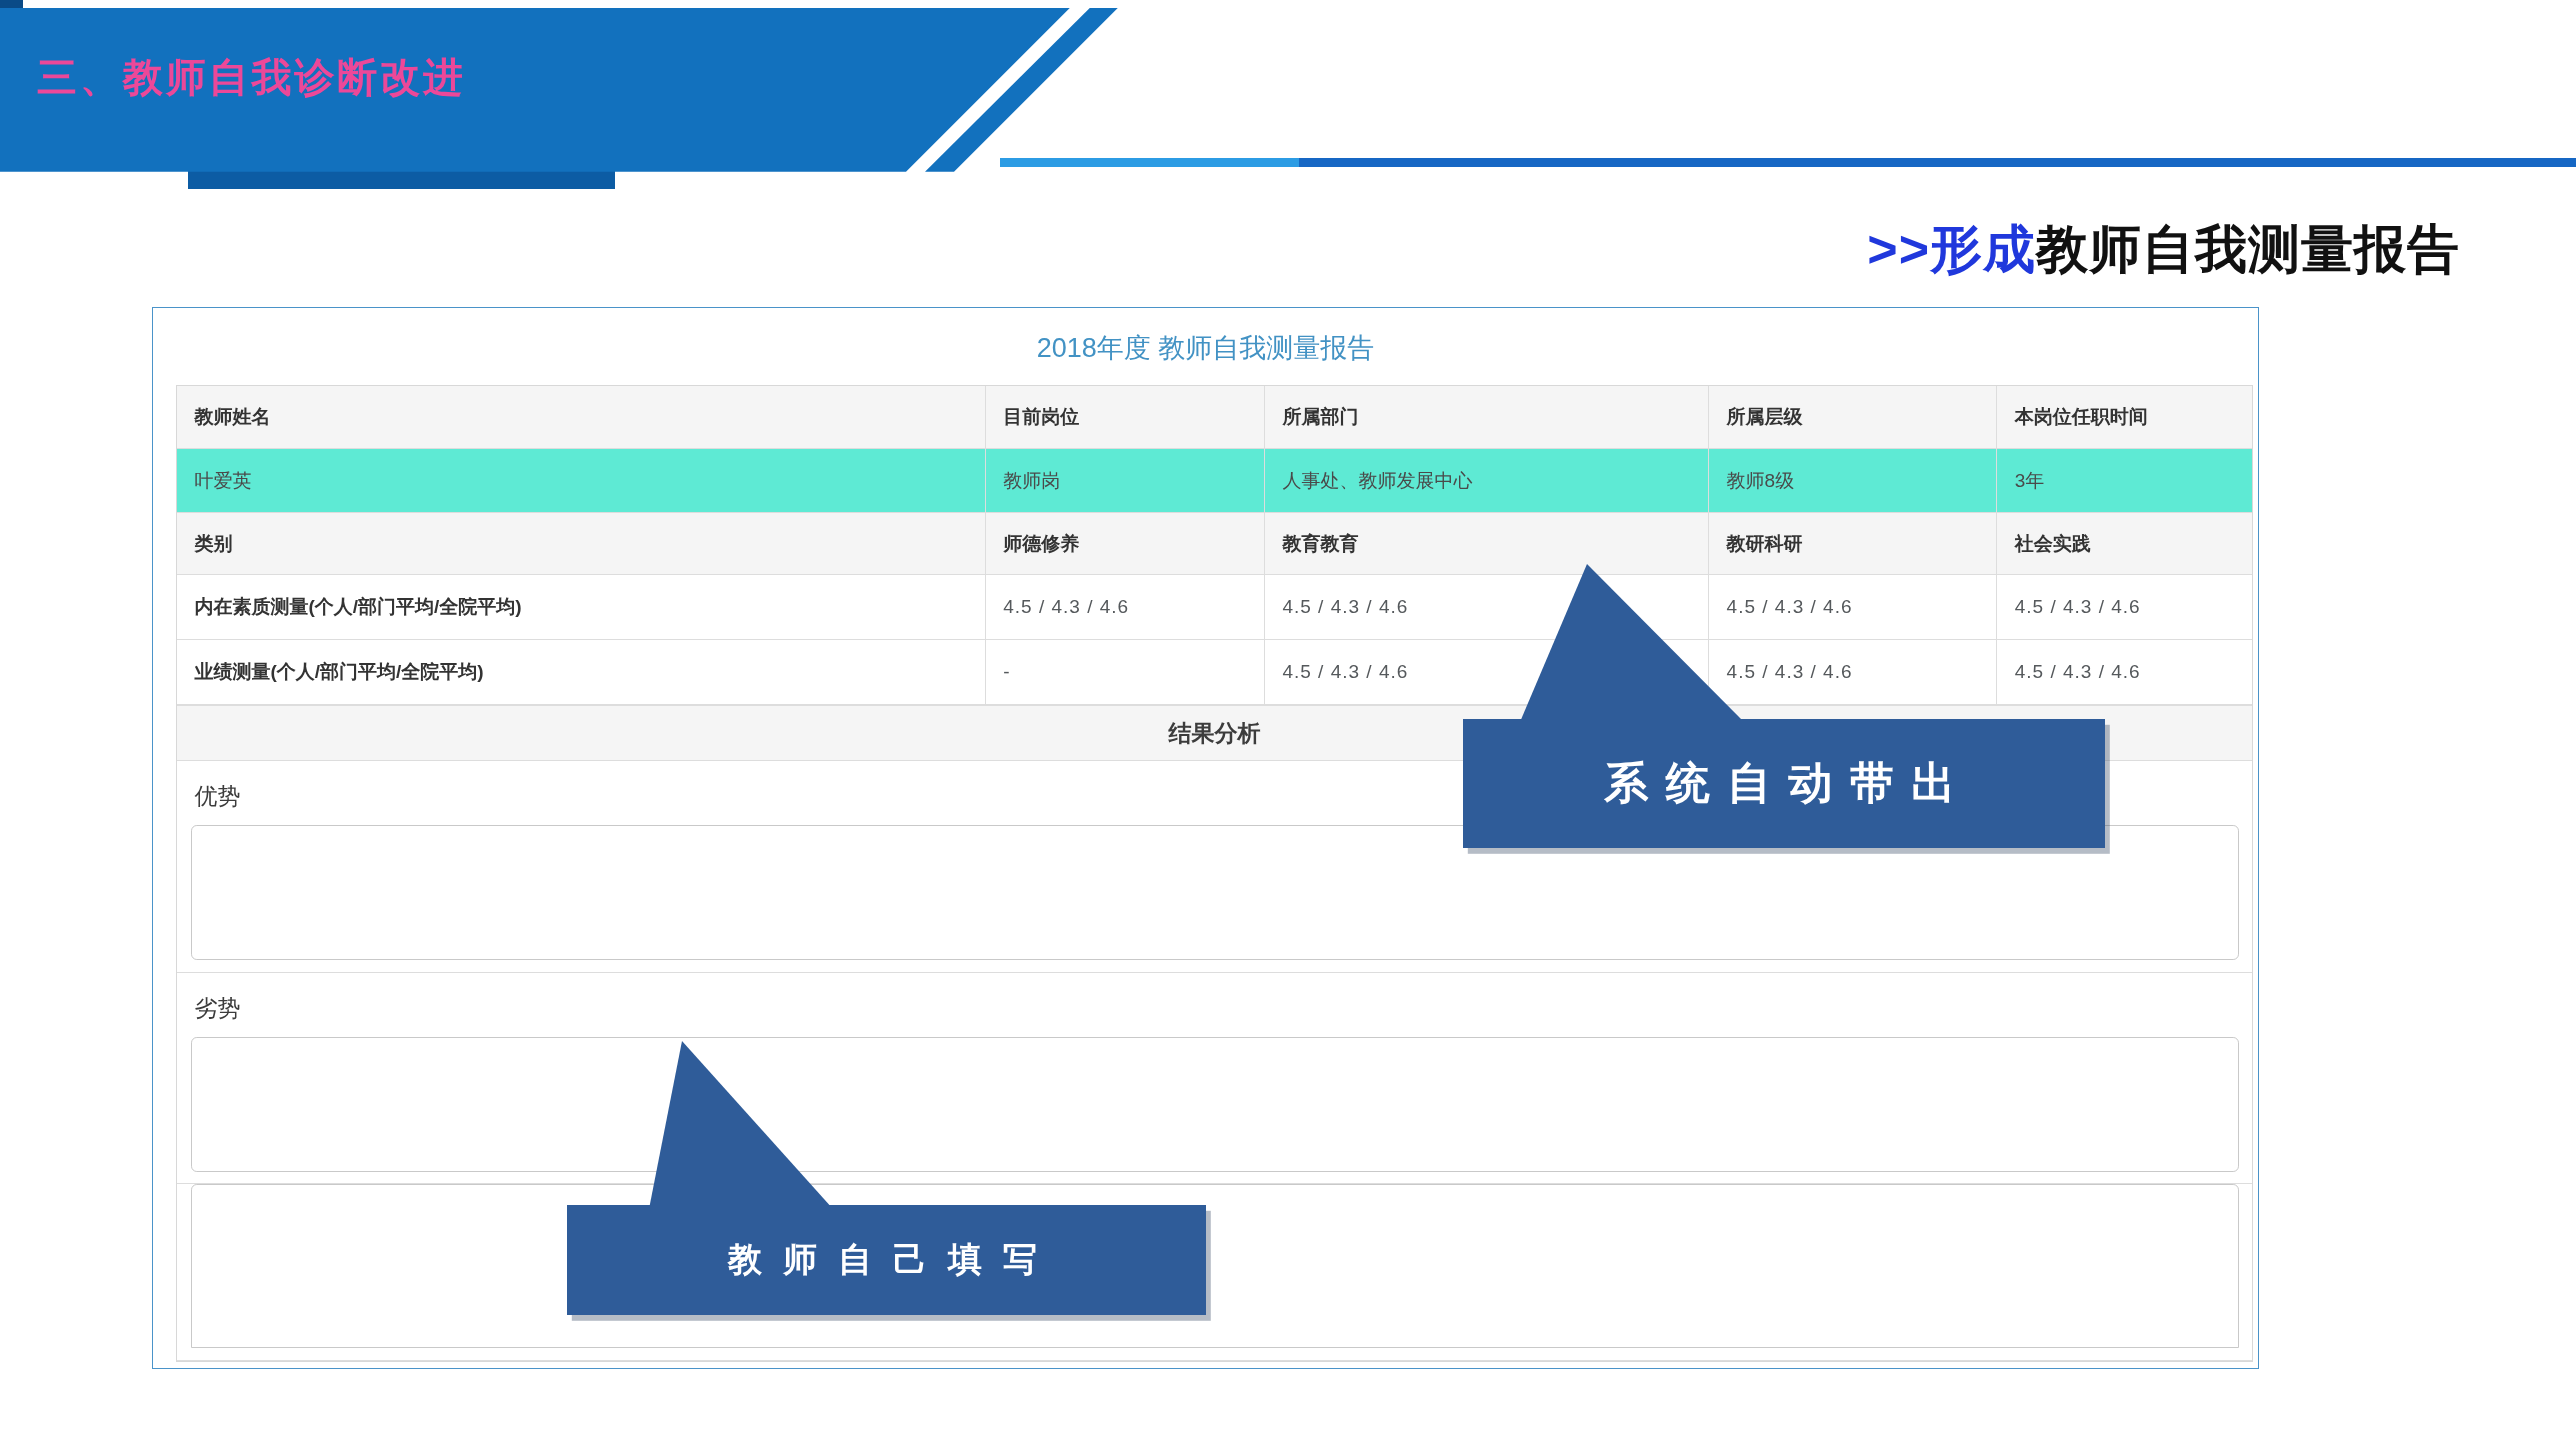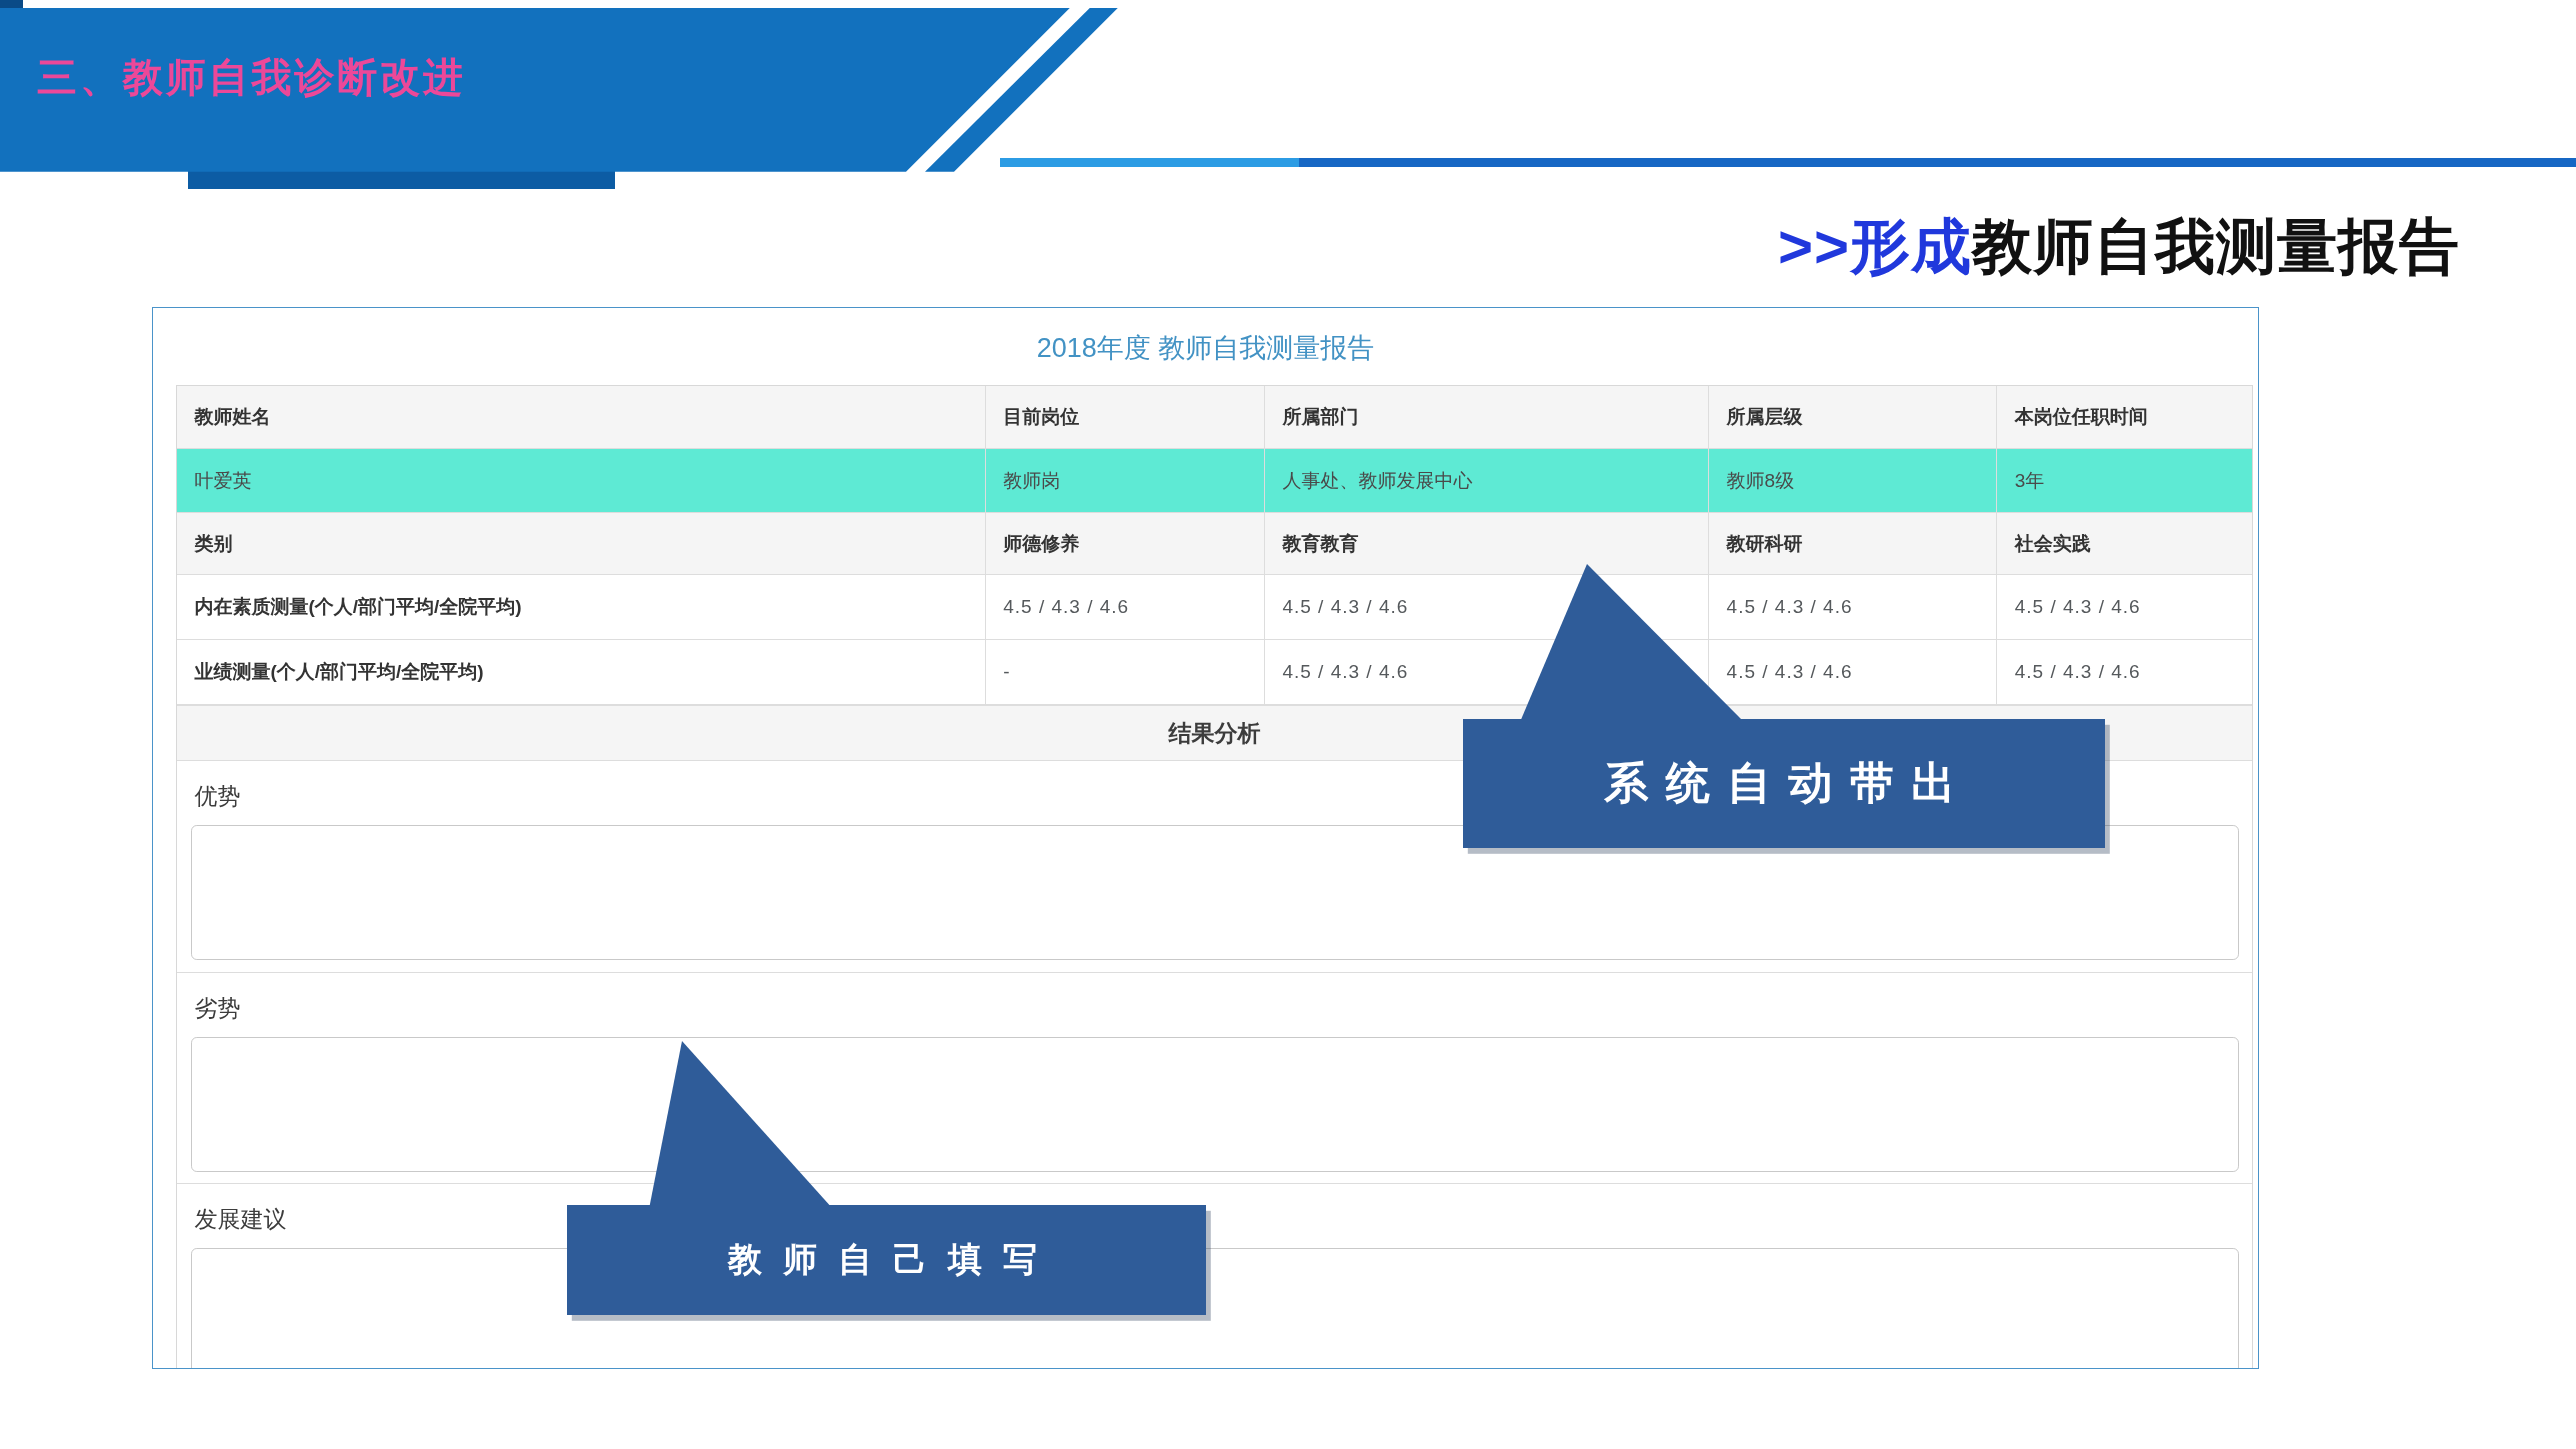--- a/index.html
+++ b/index.html
@@ -15,21 +15,21 @@
           clip-path:polygon(1090px 0,1118px 0,954px 164px,925px 164px);}
   .banner-title{position:absolute;left:37px;top:50px;font-size:40px;font-weight:bold;color:#ec4899;
           letter-spacing:2.9px;white-space:nowrap;}
 
   
   .section-heading{position:absolute;left:1190px;top:70px;font-size:56px;font-weight:600;color:#141414;
           letter-spacing:4.8px;white-space:nowrap;}
   .underline-light{position:absolute;left:1000px;top:158px;width:299px;height:8.7px;background:#2C9CE4;}
   .underline-dark{position:absolute;left:1299px;top:158px;width:1277px;height:8.7px;background:#1667C4;}
 
-  .subtitle{position:absolute;top:207px;right:116px;font-size:60px;font-weight:bold;white-space:nowrap;
+  .subtitle{position:absolute;top:215px;right:116px;font-size:52px;font-weight:bold;white-space:nowrap;
           letter-spacing:1px;color:#111;}
   .subtitle .hl{color:#2038DC;}
 
   
   .report{position:absolute;left:152px;top:307px;width:2107px;height:1062px;background:#fff;
           border:1.9px solid #4A93C9;overflow:hidden;box-sizing:border-box;}
   .report-title{height:77px;line-height:81px;text-align:center;font-size:27px;color:#4292C4;}
 
   .rwrap{margin-left:23px;width:2077px;border:1px solid #d8d8d8;box-sizing:border-box;background:#fff;}
 
@@ -135,21 +135,20 @@
 
       <div class="field">
         <div class="field-label">优势</div>
         <textarea style=""></textarea>
       </div>
       <div class="field">
         <div class="field-label">劣势</div>
         <textarea style=""></textarea>
       </div>
       <div class="field last">
-        <div class="field-label">发展建议</div>
         <textarea style=""></textarea>
       </div>
     </div>
   </div>
 
   <div class="pointer ptr-auto"></div>
   <div class="callout-box co-auto">系统自动带出</div>
 
   <div class="pointer ptr-manual"></div>
   <div class="callout-box co-manual">教师自己填写</div>

